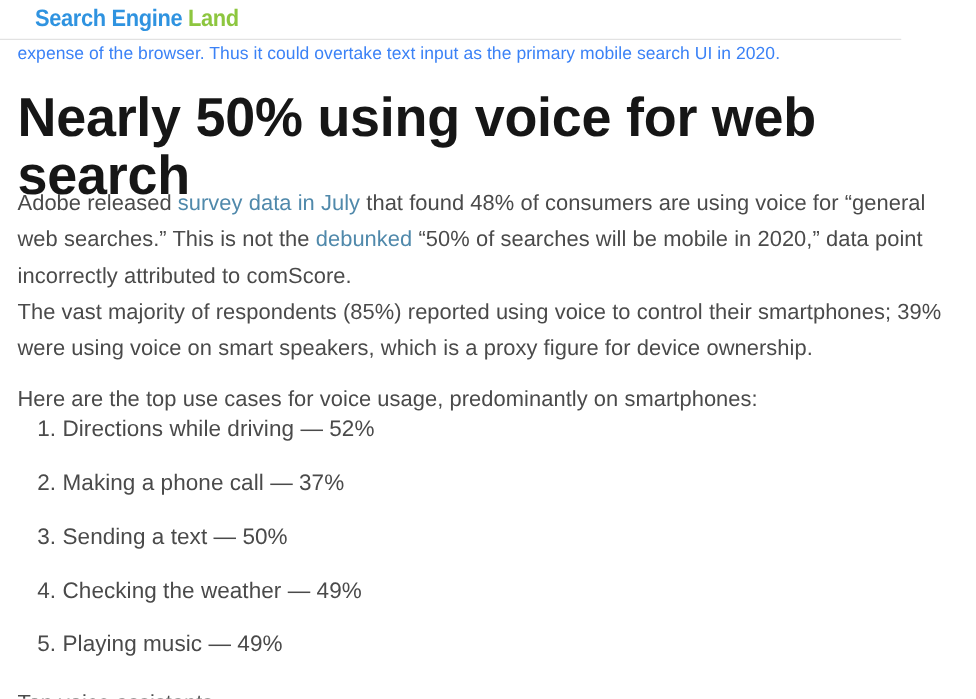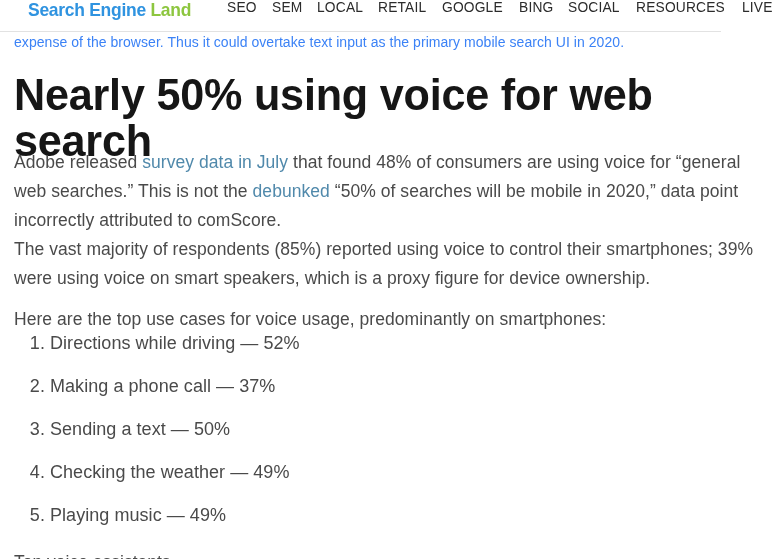--- a/index.html
+++ b/index.html
@@ -18,21 +18,21 @@
 
   
   .site-header {
     position: absolute;
     top: 0; left: 0;
     width: 721px;
     height: 32px;
     background: #ffffff;
     border-bottom: 1px solid #e2e2e2;
     display: flex;
-    align-items: flex-start;
+    align-items: center;
     z-index: 20;
     box-sizing: border-box;
   }
 
   .logo {
     margin-left: 28px;
     font-family: "Liberation Sans Narrow", "Liberation Sans", sans-serif;
     font-weight: bold;
     font-size: 19px;
     line-height: 19px;
@@ -190,26 +190,14 @@
 </div>
 
 <div class="site-header">
 
   <div class="logo">
     <span class="lw1">Search</span>
     <span class="lw2">Engine</span>
     <span class="lw3">Land</span>
   </div>
 
-  <nav class="main-nav">
-    <a class="nav-item">SEO</a>
-    <a class="nav-item">SEM</a>
-    <a class="nav-item">LOCAL</a>
-    <a class="nav-item">RETAIL</a>
-    <a class="nav-item">GOOGLE</a>
-    <a class="nav-item">BING</a>
-    <a class="nav-item">SOCIAL</a>
-    <a class="nav-item">RESOURCES</a>
-    <a class="nav-item">LIVE</a>
-
-  </nav>
 
 </div>
 
 </body></html>

